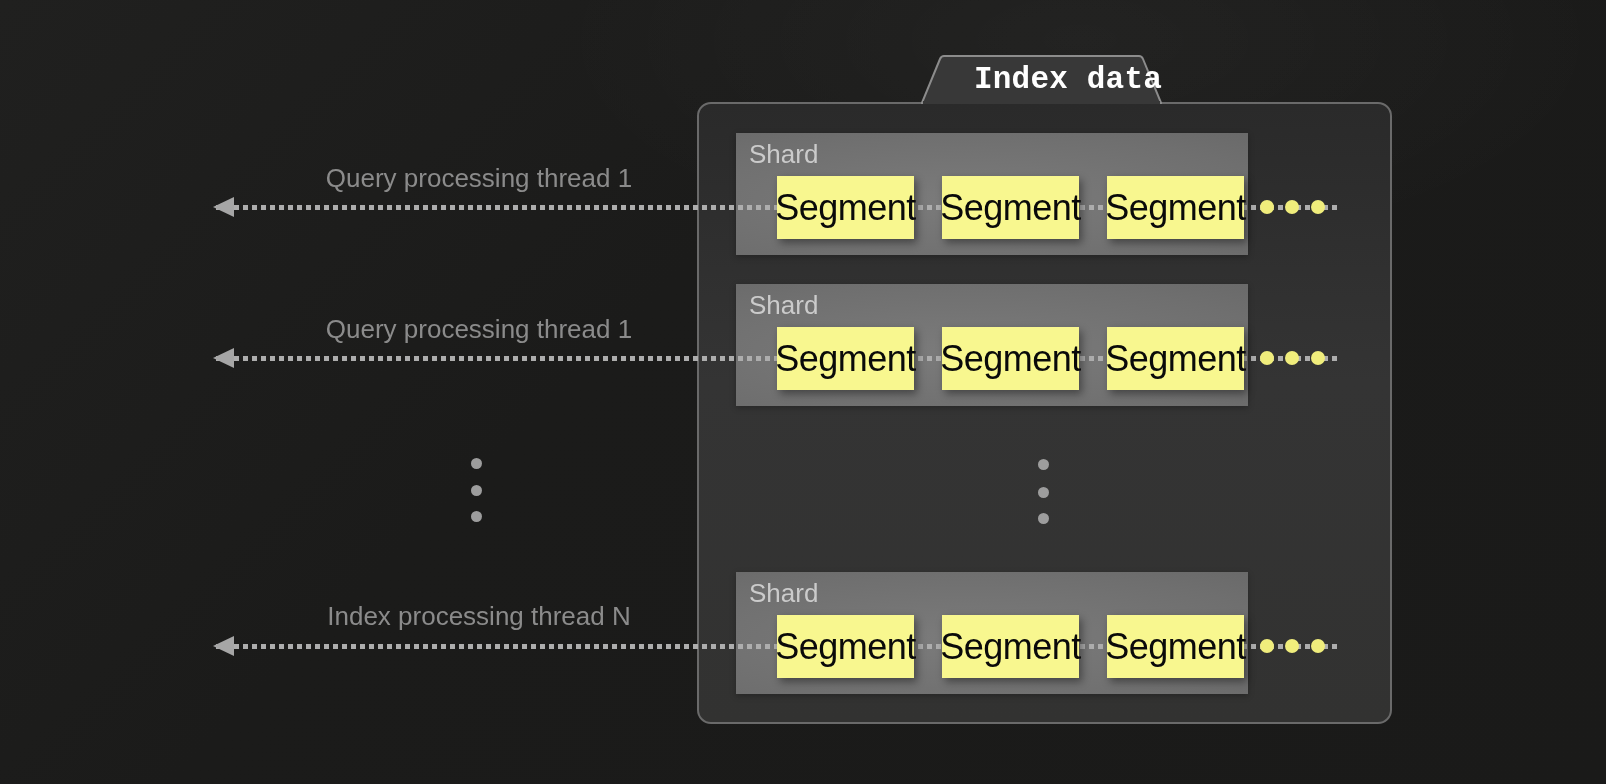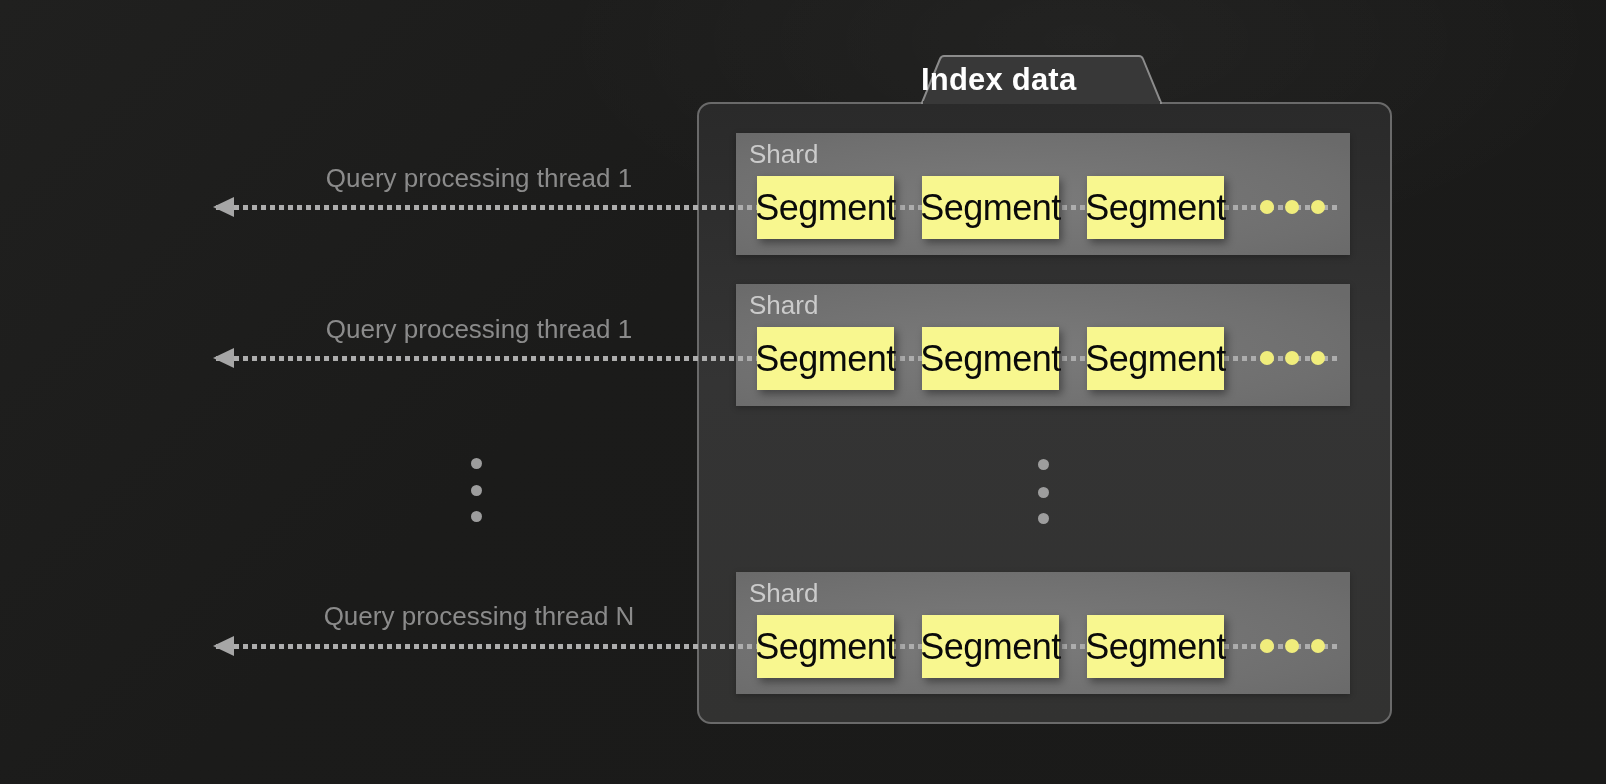--- a/index.html
+++ b/index.html
@@ -13,41 +13,42 @@
 
   
   .panel{
     position:absolute;left:697px;top:102px;width:695px;height:622px;
     box-sizing:border-box;border:2px solid #6a6a6a;border-radius:14px;
     background:linear-gradient(180deg,#2a2a2a 0%, #343434 45%, #323231 100%);
   }
   .tab-svg{position:absolute;left:921px;top:55px;width:241px;height:49px;}
   .tab-label{
     position:absolute;left:921px;top:62px;width:241px;height:36px;
-    text-align:left;line-height:36px;font-size:31px;font-weight:700;
-    color:#ffffff;letter-spacing:0.2px;
+    text-align:right;line-height:36px;font-size:31px;font-weight:700;
+    color:#ffffff;letter-spacing:0.2px;font-family:Liberation Mono, monospace;
   }
 
   
   .shard{
-    position:absolute;left:736px;width:614px;height:122px;
+    position:absolute;left:736px;width:512px;height:122px;
     background:radial-gradient(ellipse 420px 90px at 45% 55%, #7b7b7b 0%, #6f6f6f 75%, #6a6a6a 100%);
     box-shadow:0 2px 6px rgba(0,0,0,0.25);
     text-align:center;
   }
   .shard1{top:133px;} .shard2{top:284px;} .shard3{top:572px;}
   .shard-label{
     position:absolute;left:13px;top:6px;font-size:26px;color:#cbcbcb;line-height:30px;
   }
   .segment{
     position:absolute;top:43px;width:137px;height:63px;z-index:2;
     background:#f8f78f;color:#0a0a0a;
     display:flex;align-items:center;justify-content:center;
     font-size:36px;letter-spacing:-0.5px;
     box-shadow:3px 4px 8px rgba(0,0,0,0.40);
+    margin-left:20px;
   }
   .seg1{left:21px;} .seg2{left:186px;} .seg3{left:351px;}
   .ydot{
     position:absolute;top:67px;width:14px;height:14px;border-radius:50%;
     background:#f0ed7c;z-index:2;
   }
   .yd1{left:524px;} .yd2{left:549px;} .yd3{left:575px;}
 
   
   .dotline{
@@ -119,21 +120,21 @@
 
   <div class="dotline dl1"></div>
   <div class="dotline dl2"></div>
   <div class="dotline dl3"></div>
   <div class="arrowhead ah1"></div>
   <div class="arrowhead ah2"></div>
   <div class="arrowhead ah3"></div>
 
   <div class="qlabel ql1">Query processing thread 1</div>
   <div class="qlabel ql2">Query processing thread 1</div>
-  <div class="qlabel ql3">Query processing thread N</div>
+  <div class="qlabel ql3">Index processing thread N</div>
 
   <div class="left-ellipsis">
     <div class="gdot le1"></div>
     <div class="gdot le2"></div>
     <div class="gdot le3"></div>
   </div>
 
   <div class="panel-ellipsis">
     <div class="gdot pe1"></div>
     <div class="gdot pe2"></div>

